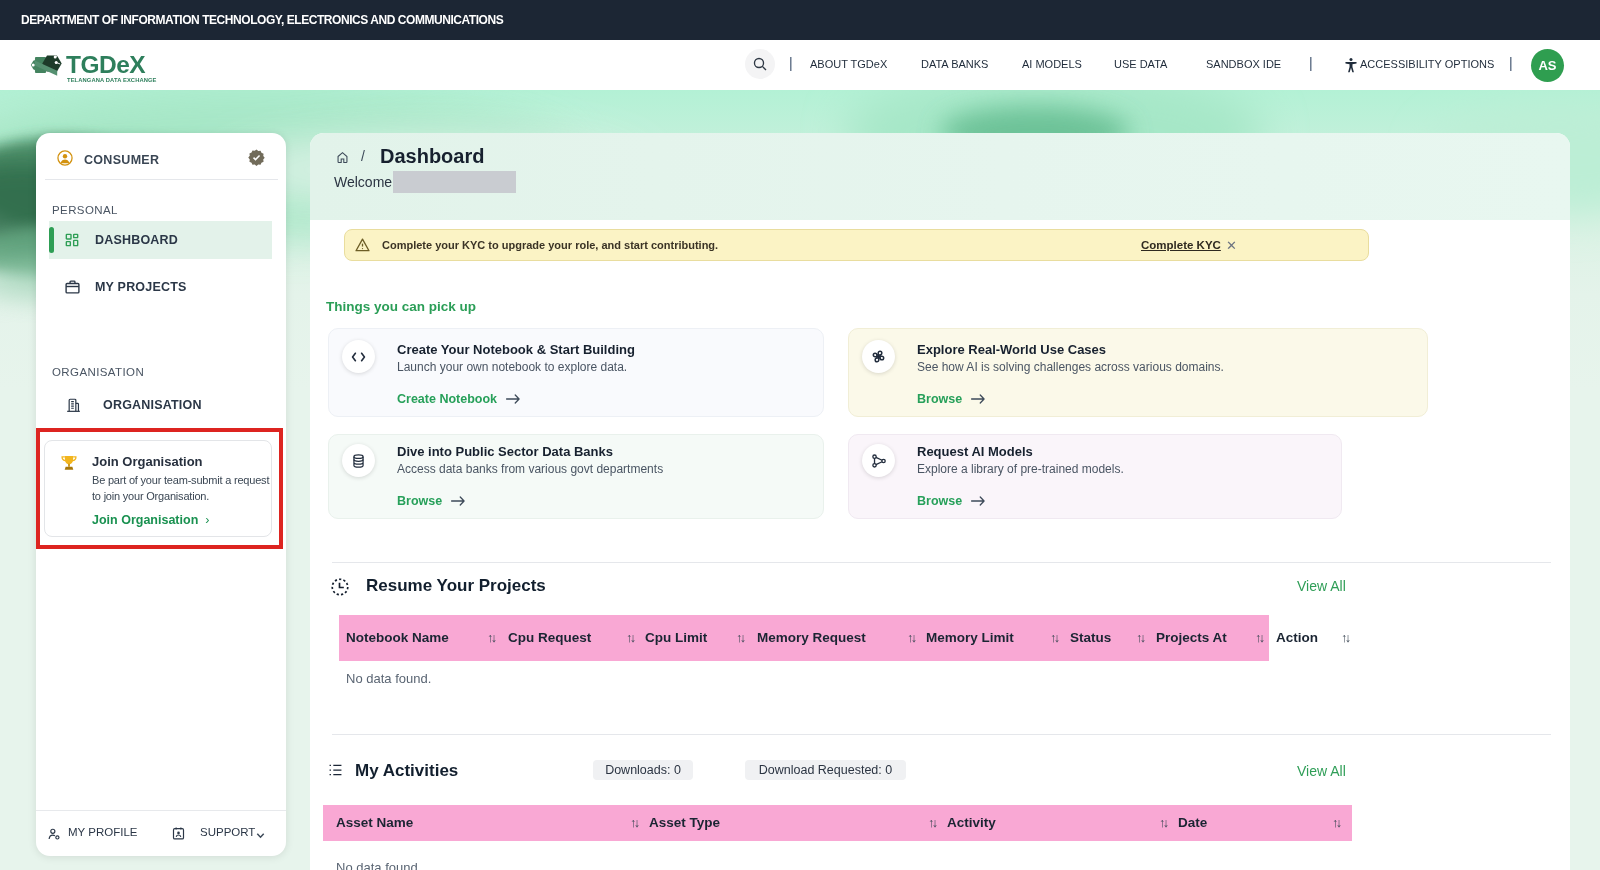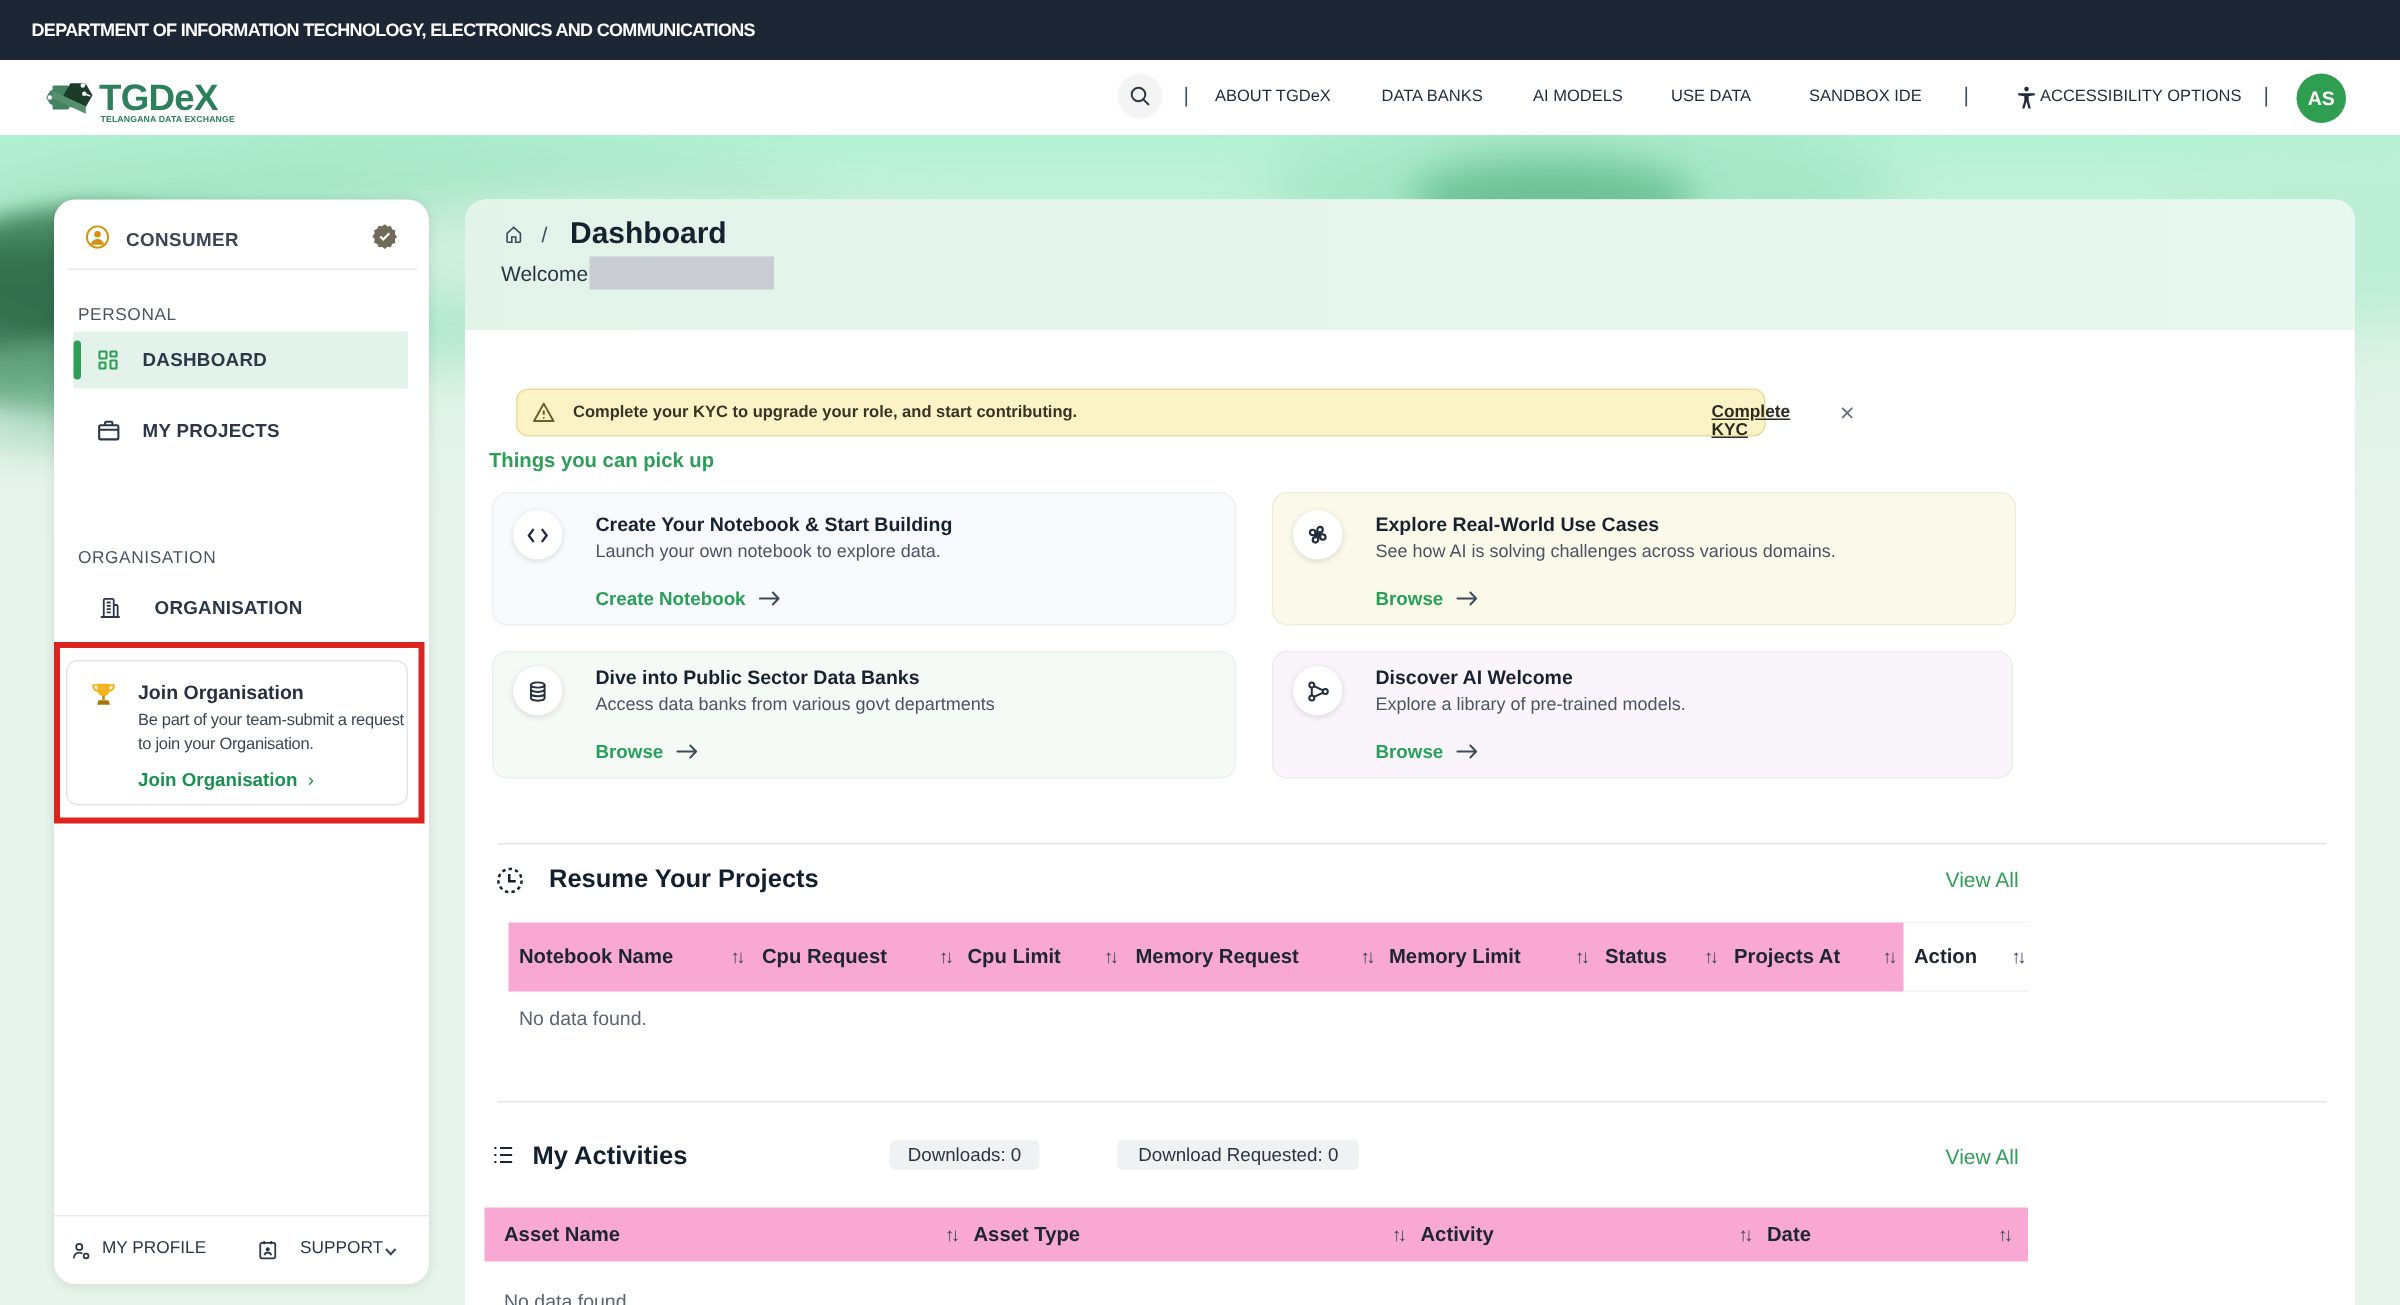--- a/index.html
+++ b/index.html
@@ -28,33 +28,33 @@
 .sb-foot { position:absolute; left:0; right:0; bottom:0; height:46px; border-top:1px solid #e7e9ec; }
 .sb-foot .t1 { position:absolute; left:32px; top:15px; font-size:11.5px; color:#2b3747; }
 .sb-foot .t2 { position:absolute; left:164px; top:15px; font-size:11.5px; color:#2b3747; }
 
 .main { position:absolute; left:310px; top:43px; width:1260px; height:737px; background:#ffffff; border-radius:14px 14px 0 0; }
 .mhead { position:absolute; left:0; top:0; width:1260px; height:87px; border-radius:14px 14px 0 0; background:linear-gradient(90deg,#e2f3ea 0%,#e6f5ee 55%,#e8f7f0 100%); }
 .bc-slash { position:absolute; left:359px; top:148px; font-size:14px; color:#3d4a59; }
 .bc-dash { position:absolute; left:380px; top:143px; font-size:20px; font-weight:700; color:#16202e; }
 .welc { position:absolute; left:24px; top:41px; font-size:14px; color:#2b3442; }
 .redact { position:absolute; left:83px; top:38px; width:123px; height:22px; background:#c9ccd1; }
-.banner { position:absolute; left:34px; top:126px; width:833px; height:32px; background:#fbf3c5; border:1px solid #e9dd9e; border-radius:8px; }
+.banner { position:absolute; left:34px; top:96px; width:1025px; height:32px; background:#fbf3c5; border:1px solid #e9dd9e; border-radius:8px; }
 .banner .txt { position:absolute; left:37px; top:9px; font-size:11px; font-weight:700; color:#3a3325; }
 .banner .ckyc { position:absolute; left:796px; top:9px; font-size:11.5px; font-weight:700; color:#2f2a20; text-decoration:underline; }
 .banner .x { position:absolute; left:881px; top:8px; font-size:13px; color:#6b7280; }
 .things { position:absolute; left:16px; top:166px; font-size:13.5px; font-weight:700; color:#2b9e57; }
 .card { position:absolute; border-radius:10px; }
 .card .circ { position:absolute; left:13px; width:33px; height:33px; background:#fff; border-radius:50%; box-shadow:0 1px 4px rgba(0,0,0,.14); display:flex; align-items:center; justify-content:center; }
 .card .ct { position:absolute; left:68px; font-size:13px; font-weight:700; color:#17212f; }
 .card .cs { position:absolute; left:68px; font-size:12px; color:#4a5563; }
 .card .cl { position:absolute; left:68px; font-size:12.5px; font-weight:700; color:#27a05a; display:flex; align-items:center; }
 .card .arr { margin-left:8px; display:flex; }
 .c1 { left:18px; top:195px; width:496px; height:89px; background:#f9fafd; border:1px solid #edf0f5; }
-.c2 { left:538px; top:195px; width:496px; height:89px; background:#fbf9e9; border:1px solid #f1eed6; }
+.c2 { left:538px; top:195px; width:580px; height:89px; background:#fbf9e9; border:1px solid #f1eed6; }
 .c3 { left:18px; top:301px; width:496px; height:85px; background:#f5faf7; border:1px solid #e9f1ec; }
 .c4 { left:538px; top:301px; width:494px; height:85px; background:#faf5fa; border:1px solid #f0e9f1; }
 .ct1 { top:13px; } .cs1 { top:31px; } .cl1 { top:63px; }
 .ct2 { top:9px; } .cs2 { top:27px; } .cl2 { top:59px; }
 .circ1 { top:11px; } .circ2 { top:9px; }
 .divid { position:absolute; left:22px; width:1219px; border-top:1px solid #e5e7eb; }
 .shead { position:absolute; font-weight:700; color:#121f2e; }
 .viewall { position:absolute; left:987px; font-size:14px; color:#2f9e57; }
 .thead { position:absolute; background:#f9a8d4; }
 .th { position:absolute; font-size:13.5px; font-weight:700; color:#1b2533; }
@@ -282,21 +282,21 @@
     </div>
     <div class="card c4">
       <div class="circ circ2">
           <svg width="16" height="16" viewBox="0 0 24 24" fill="none" stroke="#222d3d" stroke-width="2">
             <circle cx="5.3" cy="18.5" r="2.5"></circle>
             <circle cx="5.3" cy="5.5" r="2.5"></circle>
             <circle cx="18.8" cy="12" r="2.5"></circle>
             <path d="M7.5 6.7 16.6 10.9 M7.5 17.3 16.6 13.1 M5.3 8 v8"></path>
           </svg>
         </div>
-      <div class="ct ct2">Discover AI Welcome</div>
+      <div class="ct ct2">Request AI Models</div>
       <div class="cs cs2">Explore a library of pre-trained models.</div>
       <div class="cl cl2">Browse<span class="arr">
             <svg width="16" height="12" viewBox="0 0 20 14" fill="none" stroke="#3d4a59" stroke-width="1.6" stroke-linecap="round" stroke-linejoin="round">
               <path d="M2 7 h15.3 M12.8 2 17.6 7 12.8 12"></path>
             </svg>
           </span></div>
     </div>
     <div class="divid" style="top:429px;"></div>
     <div class="abs" style="left:20px; top:444px;"><svg width="20" height="20" viewBox="0 0 24 24" fill="none" stroke="#151f2e" stroke-width="2">
           <circle cx="12" cy="12" r="9.3" stroke-dasharray="2.7 2.6"></circle>

